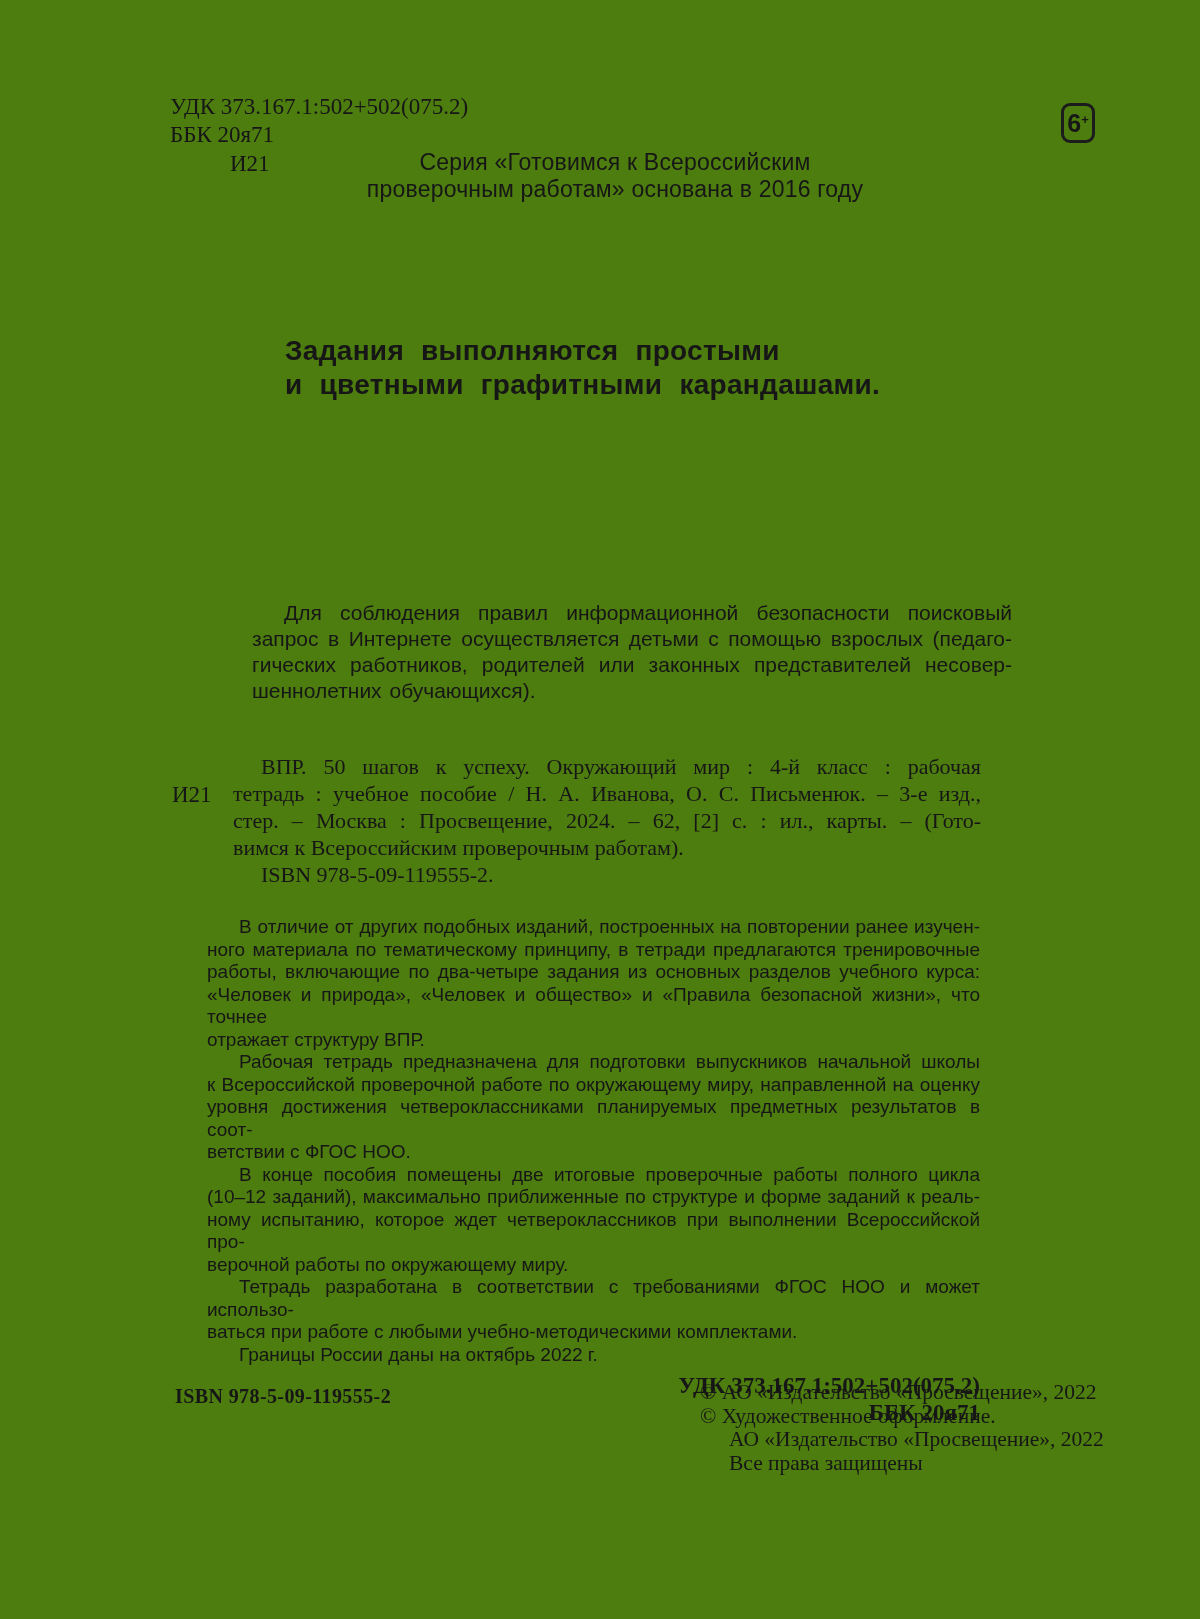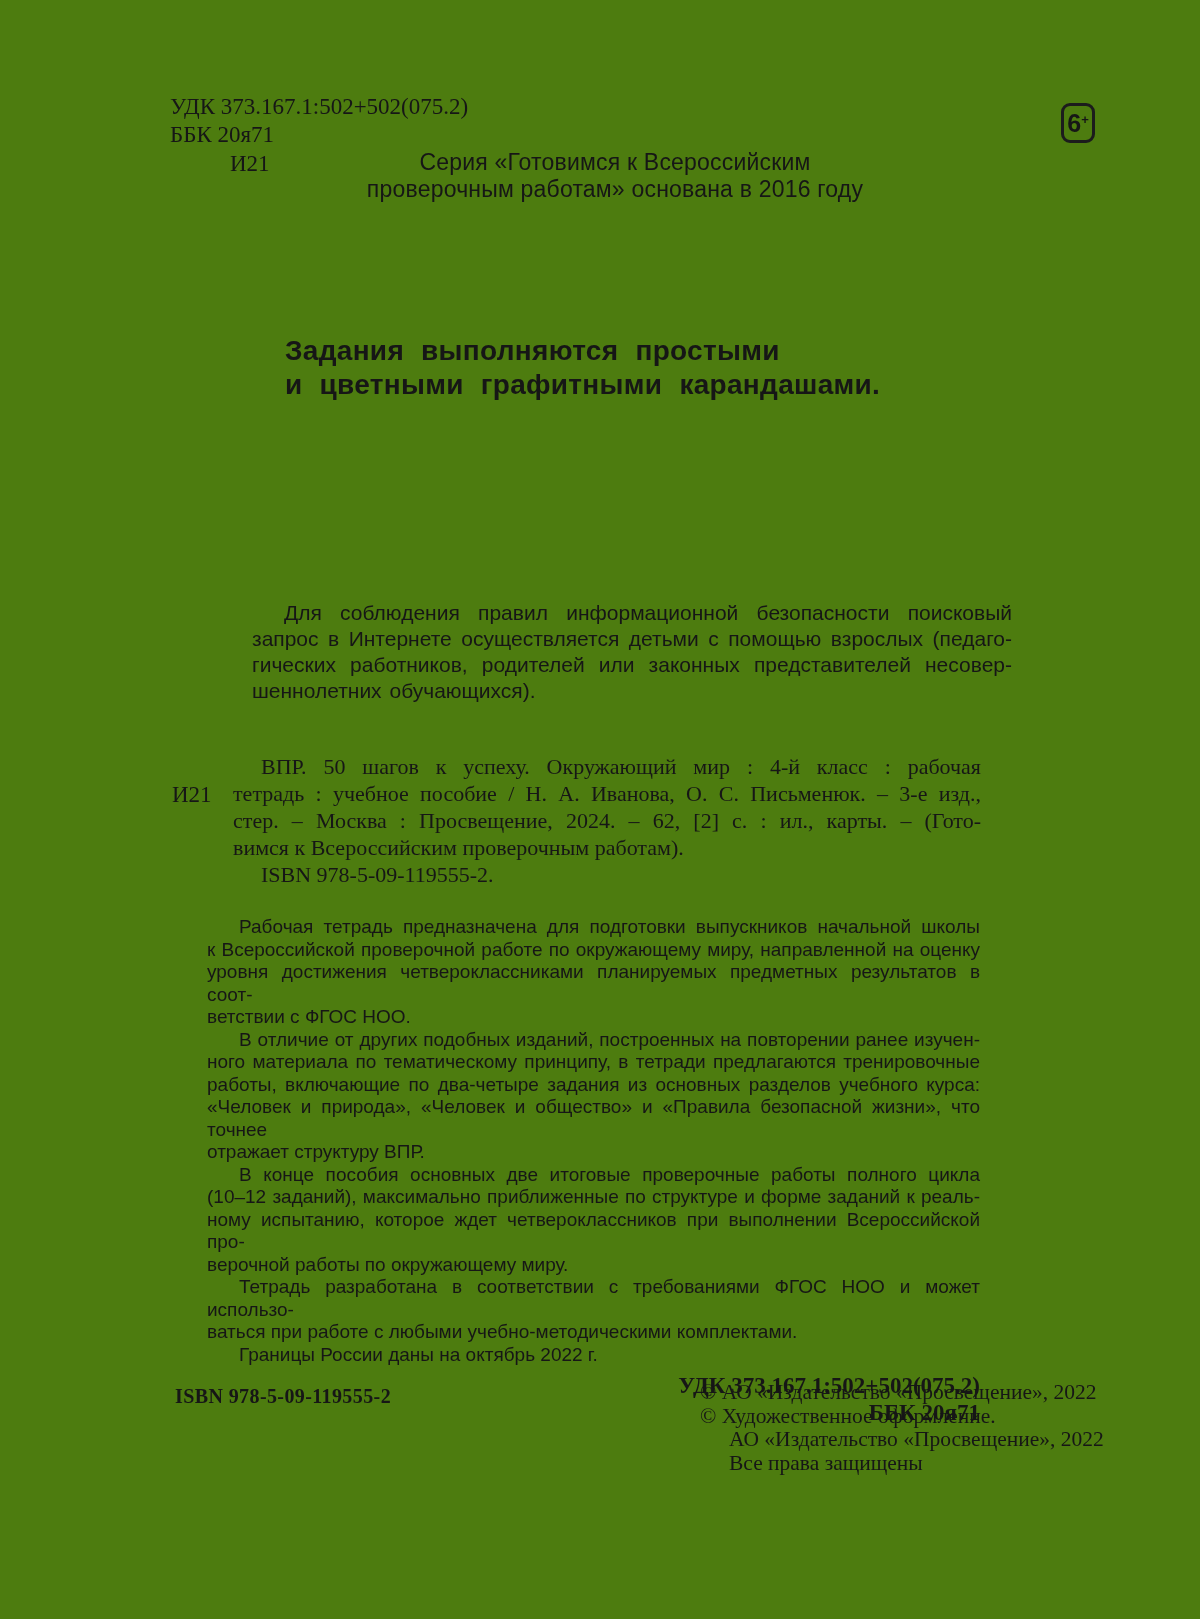--- a/index.html
+++ b/index.html
@@ -120,34 +120,34 @@
   <div class="abs bib">
     <div class="jl ind2">ВПР. 50 шагов к успеху. Окружающий мир : 4-й класс : рабочая</div>
     <div class="jl">тетрадь : учебное пособие / Н. А. Иванова, О. С. Письменюк. – 3-е изд.,</div>
     <div class="jl">стер. – Москва : Просвещение, 2024. – 62, [2] с. : ил., карты. – (Гото-</div>
     <div class="ll">вимся к Всероссийским проверочным работам).</div>
     <div class="ll ind2">ISBN 978-5-09-119555-2.</div>
   </div>
 
   <div class="abs annotation">
     <div>
-      <div class="jl ind">Рабочая тетрадь предназначена для подготовки выпускников начальной школы</div>
-      <div class="jl">к Всероссийской проверочной работе по окружающему миру, направленной на оценку</div>
-      <div class="jl">уровня достижения четвероклассниками планируемых предметных результатов в соот-</div>
-      <div class="ll">ветствии с ФГОС НОО.</div>
-    </div>
-    <div>
       <div class="jl ind">В отличие от других подобных изданий, построенных на повторении ранее изучен-</div>
       <div class="jl">ного материала по тематическому принципу, в тетради предлагаются тренировочные</div>
       <div class="jl">работы, включающие по два-четыре задания из основных разделов учебного курса:</div>
       <div class="jl">«Человек и природа», «Человек и общество» и «Правила безопасной жизни», что точнее</div>
       <div class="ll">отражает структуру ВПР.</div>
     </div>
     <div>
-      <div class="jl ind">В конце пособия основных две итоговые проверочные работы полного цикла</div>
+      <div class="jl ind">Рабочая тетрадь предназначена для подготовки выпускников начальной школы</div>
+      <div class="jl">к Всероссийской проверочной работе по окружающему миру, направленной на оценку</div>
+      <div class="jl">уровня достижения четвероклассниками планируемых предметных результатов в соот-</div>
+      <div class="ll">ветствии с ФГОС НОО.</div>
+    </div>
+    <div>
+      <div class="jl ind">В конце пособия помещены две итоговые проверочные работы полного цикла</div>
       <div class="jl">(10–12 заданий), максимально приближенные по структуре и форме заданий к реаль-</div>
       <div class="jl">ному испытанию, которое ждет четвероклассников при выполнении Всероссийской про-</div>
       <div class="ll">верочной работы по окружающему миру.</div>
     </div>
     <div>
       <div class="jl ind">Тетрадь разработана в соответствии с требованиями ФГОС НОО и может использо-</div>
       <div class="ll">ваться при работе с любыми учебно-методическими комплектами.</div>
     </div>
     <div class="ll ind">Границы России даны на октябрь 2022 г.</div>
 

